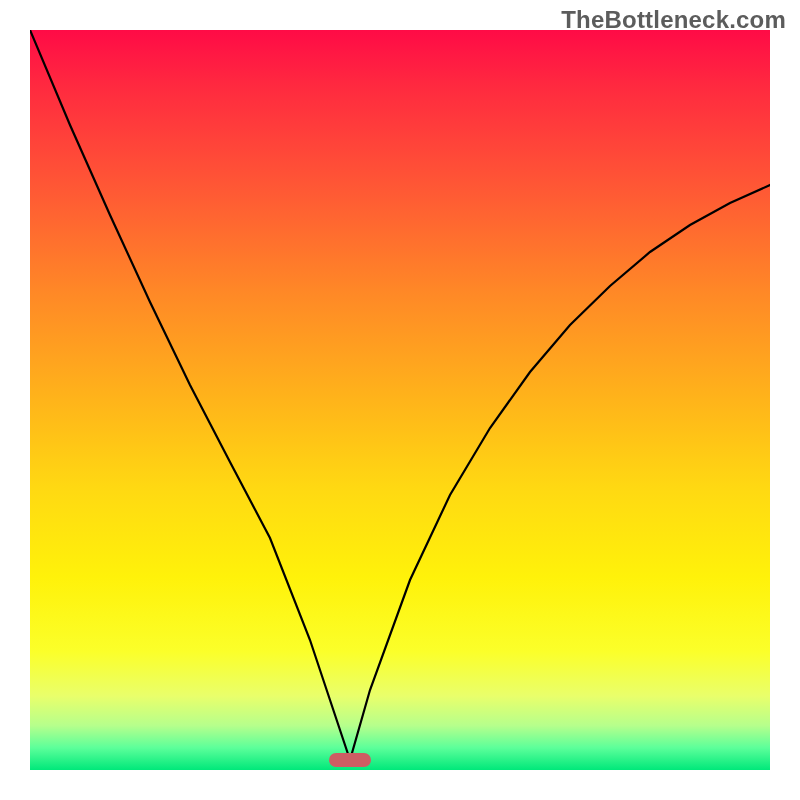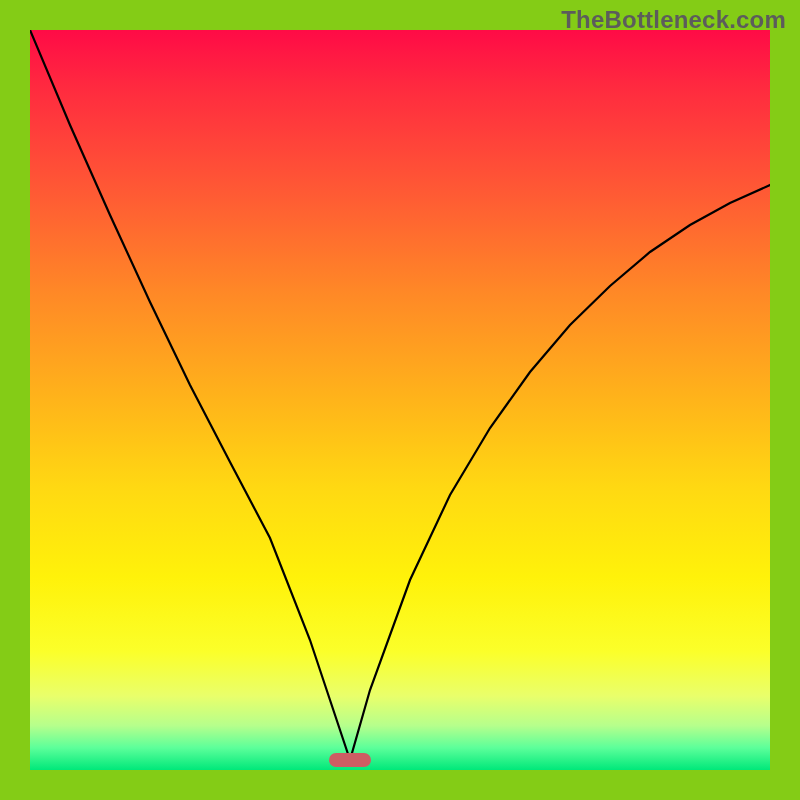--- a/index.html
+++ b/index.html
@@ -1,21 +1,21 @@
 <!DOCTYPE html>
 <html><head>
 <meta charset="utf-8">
 <style>
   * { margin: 0; padding: 0; box-sizing: border-box; }
   html, body { width: 800px; height: 800px; overflow: hidden; background: #000; }
   .frame {
     position: relative;
     width: 800px;
     height: 800px;
-    background: #84cc16;
+    background: #ffffff;
   }
   .watermark {
     position: absolute;
     top: 6px;
     right: 14px;
     font-family: Arial, Helvetica, sans-serif;
     font-size: 24px;
     font-weight: 600;
     color: #5c5c5c;
     letter-spacing: 0.2px;

